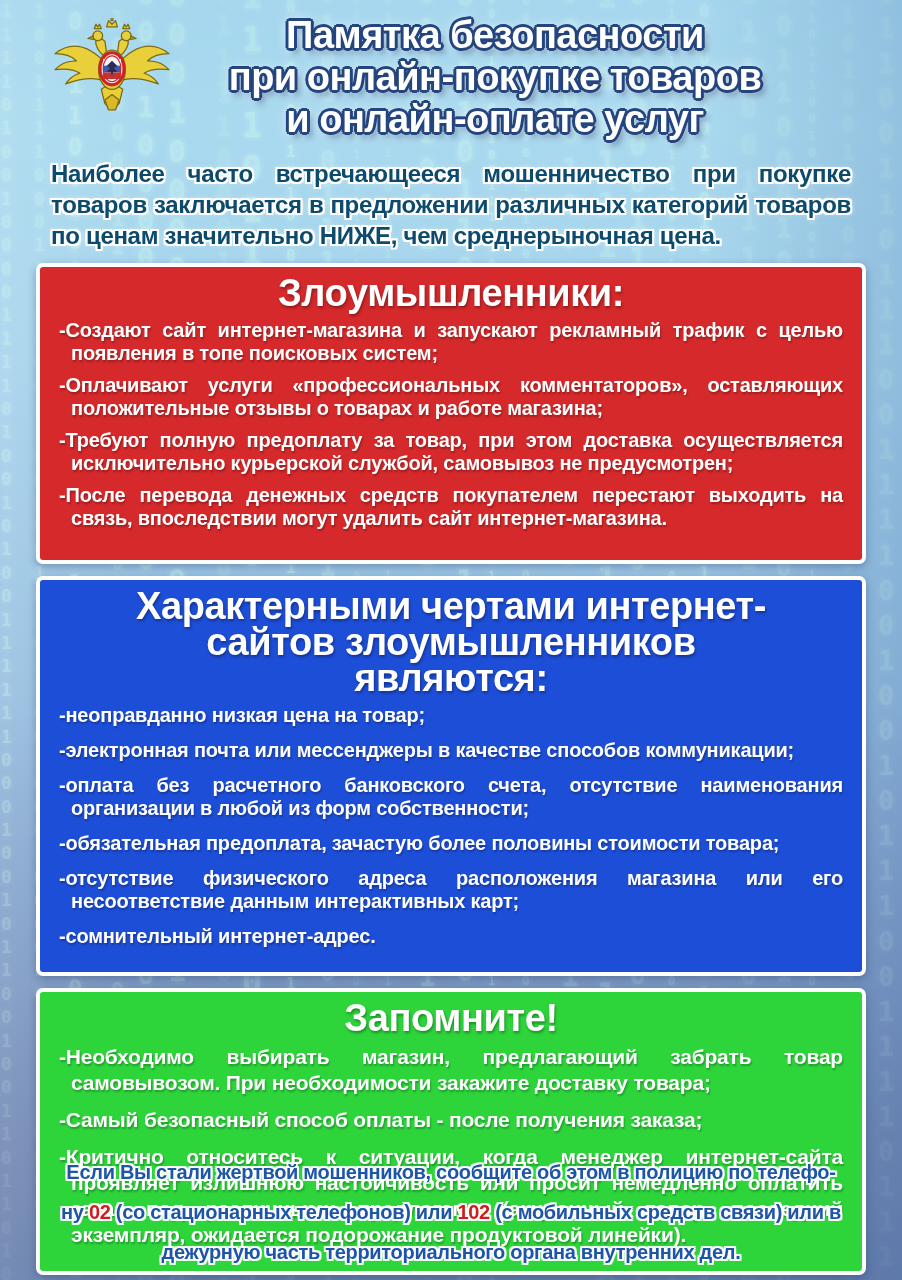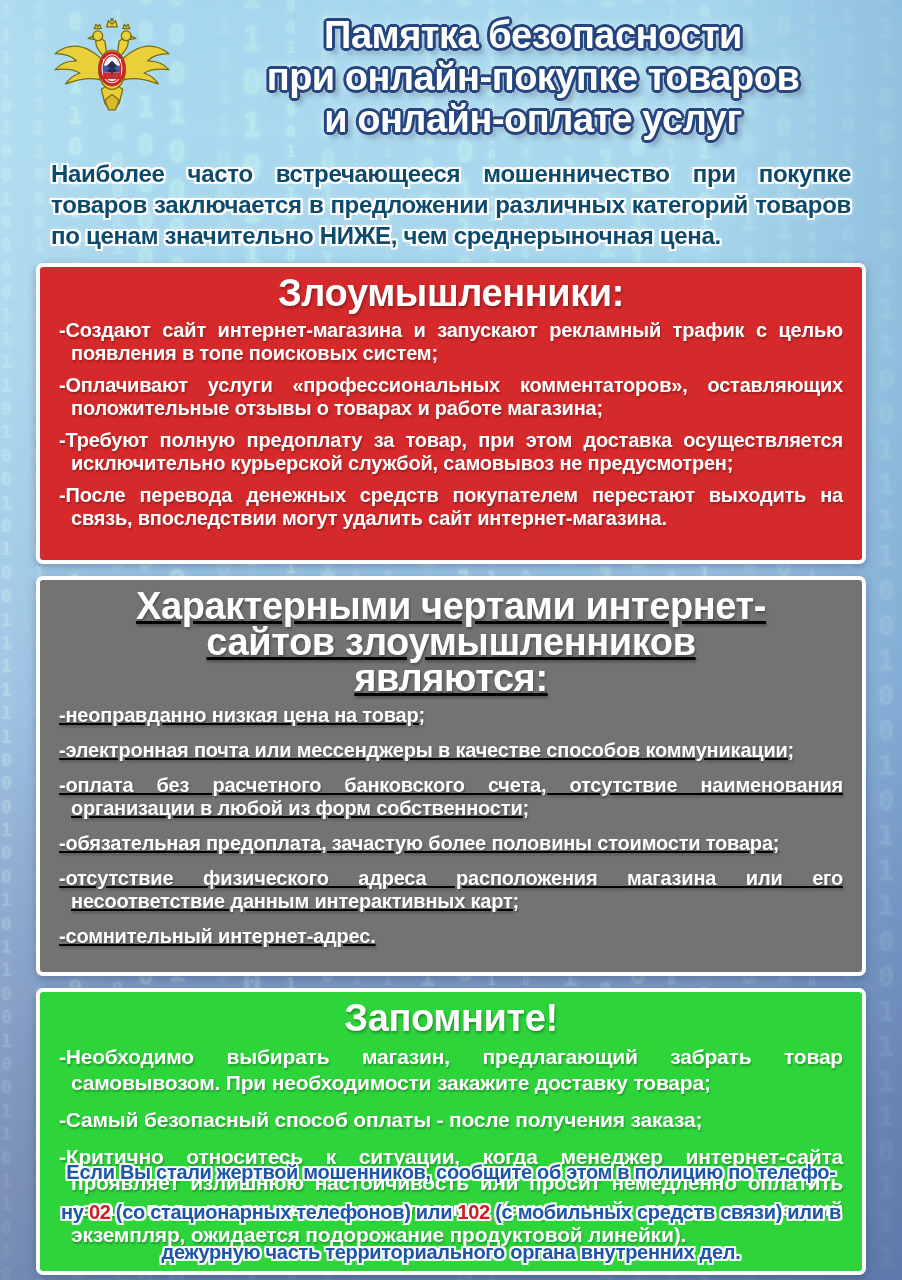--- a/index.html
+++ b/index.html
@@ -15,21 +15,21 @@
     font-weight:bold;line-height:1.3;white-space:pre;
     text-shadow:0 0 6px rgba(255,255,255,.55);
   }
   #tint{position:absolute;inset:0;
     background:
       linear-gradient(90deg,rgba(255,255,255,.10) 0%,rgba(255,255,255,0) 18%,rgba(60,100,165,0) 78%,rgba(60,100,165,.20) 100%),
       linear-gradient(180deg,rgba(130,175,220,.12) 0%,rgba(130,175,220,0) 10%,rgba(115,145,195,.04) 55%,rgba(108,131,176,.40) 78%,rgba(104,126,170,.72) 93%,rgba(98,122,168,.82) 100%);
   }
   
   #page{position:relative;z-index:2;}
-  header{position:relative;padding-top:14px;height:130px;padding-left:38px;}
+  header{position:relative;padding-top:14px;height:130px;}
   #emblem{position:absolute;left:46px;top:18px;width:132px;height:98px;}
   #title-block{margin-left:130px;width:730px;text-align:center;}
   .title-line{
     font-size:38px;font-weight:bold;line-height:42px;letter-spacing:-.5px;color:#ffffff;
     text-shadow:
       -2px -2px 0 #24457e,2px -2px 0 #24457e,-2px 2px 0 #24457e,2px 2px 0 #24457e,
       -3px 0 0 #24457e,3px 0 0 #24457e,0 -3px 0 #24457e,0 3px 0 #24457e,
       0 0 5px rgba(255,255,255,.9),0 0 14px rgba(255,255,255,.95),
       4px 5px 6px rgba(25,45,95,.6);
   }
@@ -37,21 +37,21 @@
     width:800px;margin:14px auto 0;text-align:justify;
     font-size:24px;font-weight:bold;line-height:31px;letter-spacing:-.3px;color:#0c4a6e;
     text-shadow:-2px -2px 0 #fff,2px -2px 0 #fff,-2px 2px 0 #fff,2px 2px 0 #fff,
       -2px 0 0 #fff,2px 0 0 #fff,0 -2px 0 #fff,0 2px 0 #fff,0 0 6px rgba(255,255,255,.8);
   }
   .box{
     width:784px;margin:12px auto 0;border:4px solid #ffffff;border-radius:7px;
     padding:6px 19px 12px;box-shadow:0 3px 9px rgba(35,60,105,.38);
   }
   .box-red{background:#d5292b;}
-  .box-orange{background:#737373;text-decoration:underline;}
+  .box-orange{background:#1d4ed8;}
   .box-green{background:#2dd53b;}
   .box h2{
     margin:2px auto 8px;max-width:640px;text-align:center;
     font-size:38px;line-height:36px;color:#fff;letter-spacing:-.4px;
     text-shadow:1px 2px 3px rgba(0,0,0,.35);
   }
   .item{
     margin:0 0 9px;padding-left:12px;text-indent:-12px;text-align:justify;
     font-size:20px;font-weight:bold;line-height:23px;letter-spacing:-.2px;color:#fff;
     text-shadow:1px 2px 2px rgba(0,0,0,.28);

